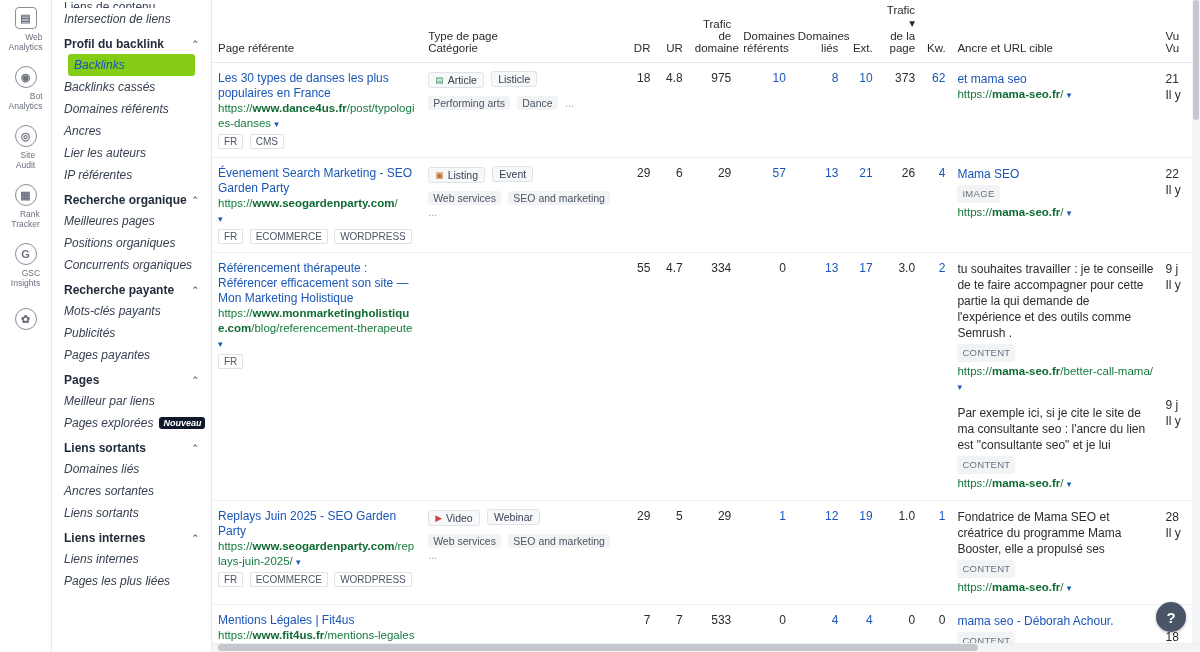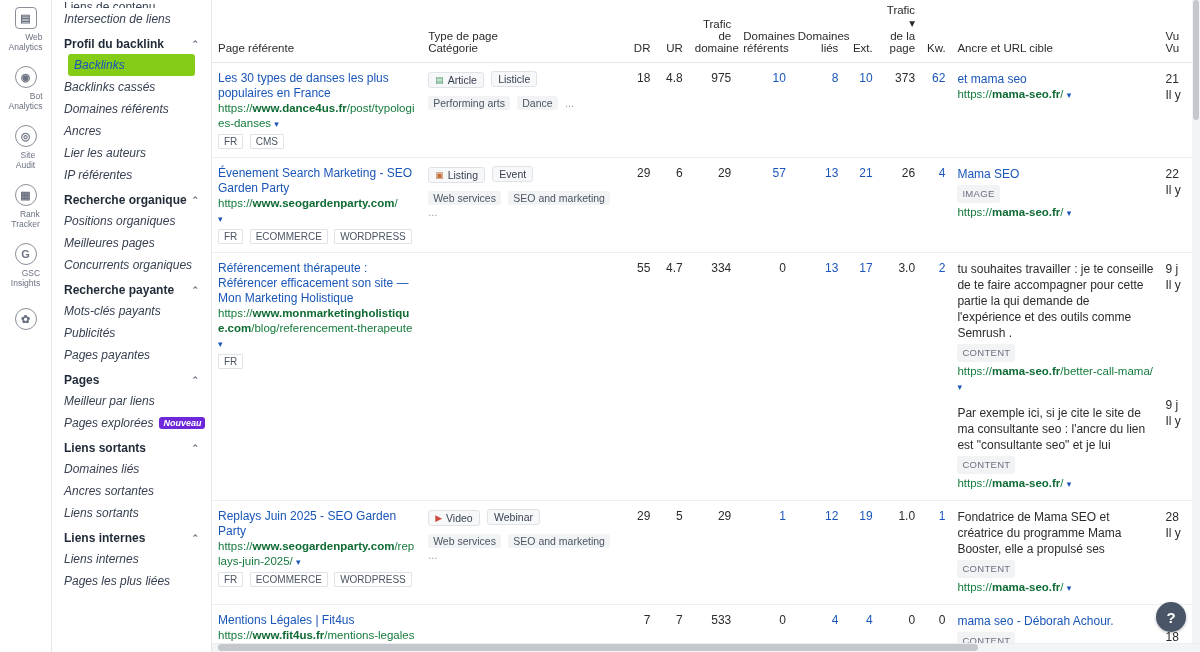--- a/index.html
+++ b/index.html
@@ -56,21 +56,21 @@
   }
   .side-section .caret { font-size: 9px; color: #6b7280; }
   .side-link {
     padding: 4px 12px 4px 12px;
     color: #374151; cursor: pointer; white-space: nowrap;
     overflow: hidden; text-overflow: ellipsis;
     display: flex; align-items: center; gap: 6px; font-style: italic;
   }
   .side-link.active { background: #84cc16; color: #1a56b8; border-radius: 3px; margin: 0 16px; padding-left: 6px; }
   .badge-new {
-    background: #6d28d9; color: #fff; font-size: 9px;
+    background: #0f172a; color: #fff; font-size: 9px;
     padding: 1px 4px; border-radius: 3px; font-weight: bold;
   }
   .side-top-cut { height: 8px; overflow: hidden; color:#374151; padding-left:12px; font-size:12px; }
 
   
   .main { flex: 1 1 auto; position: relative; overflow: hidden; background: #fff; }
   table.grid { border-collapse: collapse; width: 100%; table-layout: fixed; }
   table.grid thead th {
     background: #fff;
     border-bottom: 1px solid #e3e6ea;
@@ -187,22 +187,22 @@
     <div class="side-link">Backlinks cassés</div>
     <div class="side-link">Domaines référents</div>
     <div class="side-link">Ancres</div>
     <div class="side-link">Lier les auteurs</div>
     <div class="side-link">IP référentes</div>
 
     <div class="side-section">
       <span>Recherche organique</span>
       <span class="caret">⌃</span>
     </div>
+    <div class="side-link">Meilleures pages</div>
     <div class="side-link">Positions organiques</div>
-    <div class="side-link">Meilleures pages</div>
     <div class="side-link">Concurrents organiques</div>
 
     <div class="side-section">
       <span>Recherche payante</span>
       <span class="caret">⌃</span>
     </div>
     <div class="side-link">Mots-clés payants</div>
     <div class="side-link">Publicités</div>
     <div class="side-link">Pages payantes</div>
 

